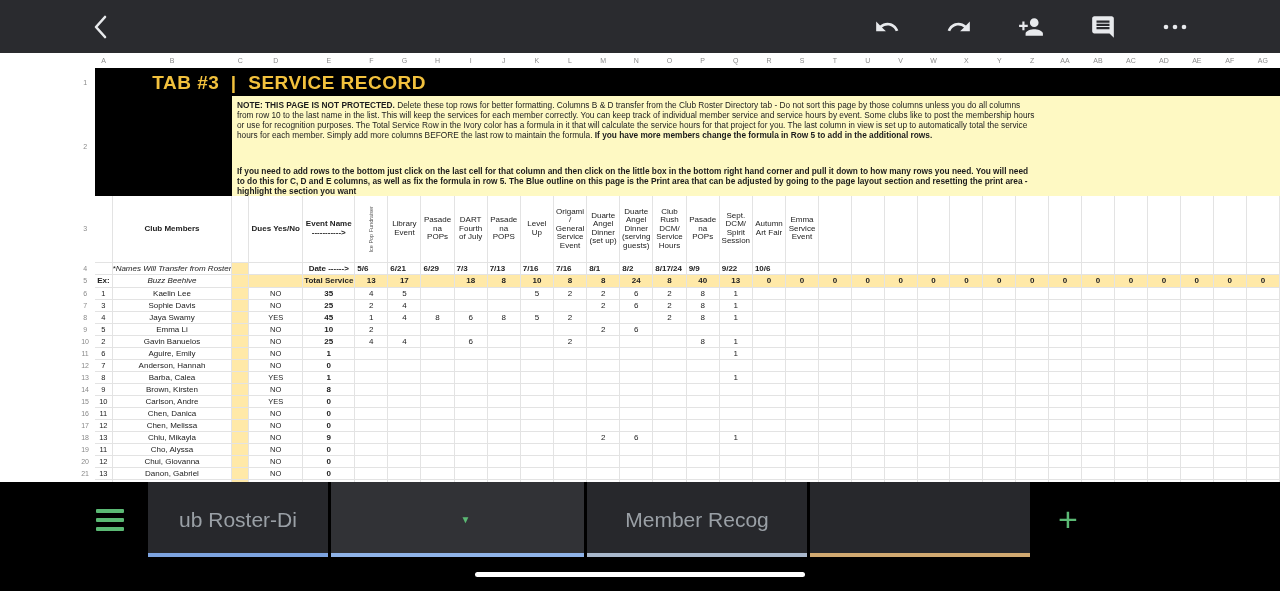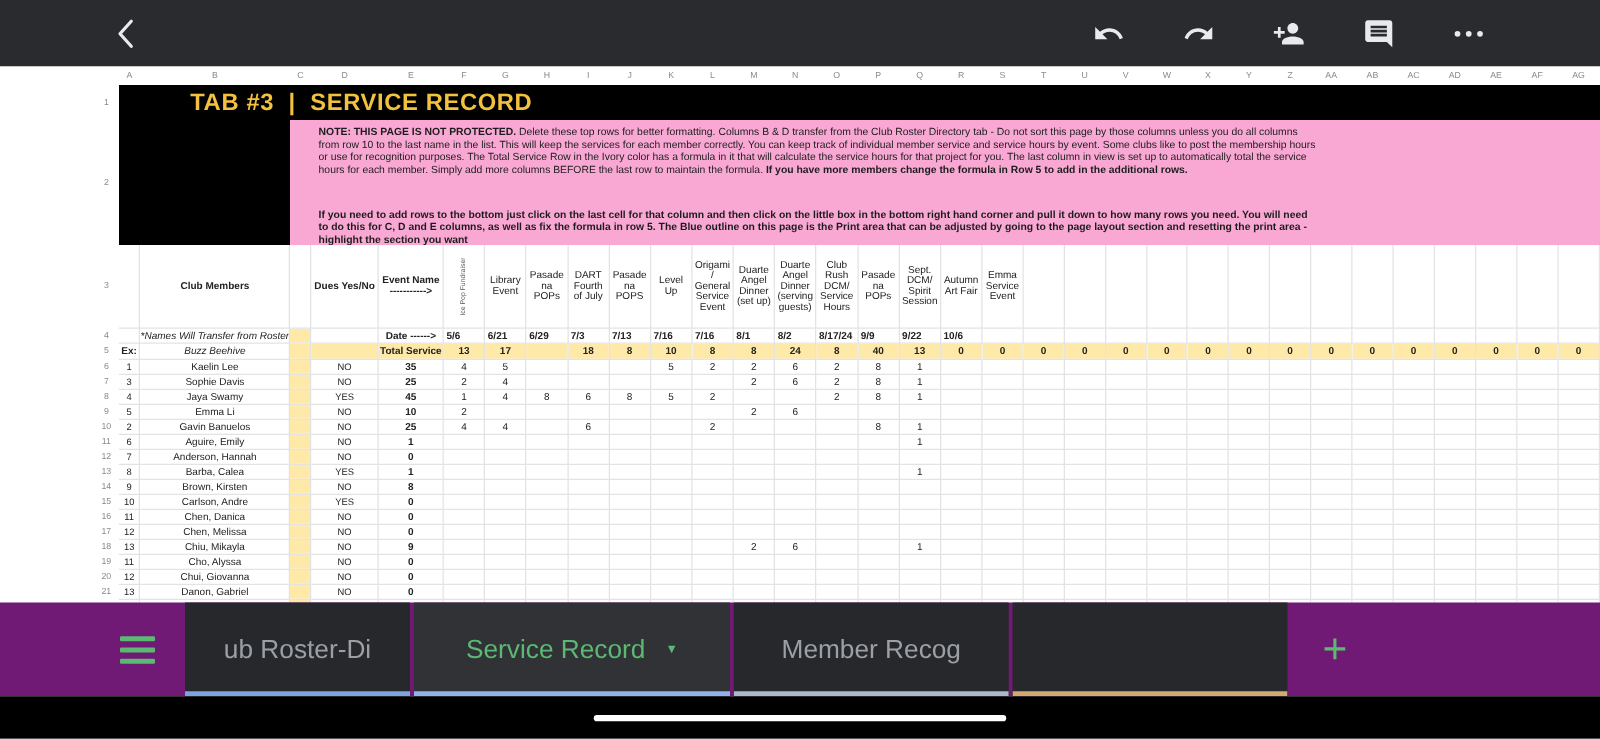--- a/index.html
+++ b/index.html
@@ -21,21 +21,21 @@
   .sheet td{height:12px;padding:0;font-size:8px;line-height:9px;color:#222;text-align:center;
     vertical-align:middle;border-right:1px solid #e3e3e3;border-bottom:1px solid #e3e3e3;
     overflow:hidden;white-space:nowrap}
   tr.letters td{height:15px;border:none;color:#8a8a8a;font-size:7px;background:#fff}
   td.gutter{border:none;color:#8a8a8a;font-size:7px;background:#fff}
   tr.r1 td{height:28px}
   td.black{background:#000;border:none}
   .sheet-title{color:#f2c13d;font-weight:bold;font-size:19px;text-align:left;padding-left:57px;
     white-space:pre;letter-spacing:.5px}
   tr.r2 td{height:84px}
-  td.notes-cell{background:#f9a8d4;border:none;text-align:left;vertical-align:top;padding:4px 0 0 23px}
+  td.notes-cell{background:#fef9c3;border:none;text-align:left;vertical-align:top;padding:4px 0 0 5px}
   .notes-inner{width:800px;font-size:8.3px;line-height:10px;color:#1c1c1c;text-align:left;white-space:normal}
   .np1,.np2{white-space:normal}
   .np2{margin-top:26px}
   .b{font-weight:bold}
   .i{font-style:italic}
   tr.r3 td{height:66px;white-space:normal;word-break:break-word;line-height:8.5px;padding:1px}
   .hdr-members{font-size:9px;font-weight:bold}
   td.rot{vertical-align:middle;padding:0}
   .rotlbl{writing-mode:vertical-rl;transform:rotate(180deg);font-size:5.5px;line-height:6px;
     color:#555;margin:0 auto;max-height:60px;overflow:hidden}
@@ -46,21 +46,21 @@
   tr.r5 td{height:13px}
   .ylw{background:#ffe9a8}
   .band{background:#ffe9a8;border-top:1px solid #8f8f8f;border-bottom:1px solid #8f8f8f}
   td.tot{font-weight:bold}
   .ex{font-size:7px;font-weight:bold}
   .buzz{color:#bf7b2a;font-style:italic}
   td.mtotal{font-weight:bold}
   td.dues,td.anum{font-size:7.5px}
 
   
-  .tabbar{position:absolute;top:482px;left:0;width:1280px;height:75px;background:#701a75;
+  .tabbar{position:absolute;top:482px;left:0;width:1280px;height:75px;background:#000000;
     display:flex;align-items:stretch;z-index:5}
   .hamburger{width:56px;margin-left:82px;display:flex;flex-direction:column;justify-content:center;
     align-items:center;gap:5px;cursor:pointer}
   .hamburger .bar{width:28px;height:4px;background:#5bb974;border-radius:1px}
   .tabs{display:flex;margin-left:10px;gap:3px;height:100%}
   .tab{position:relative;background:#27282c;display:flex;align-items:center;justify-content:center;
     overflow:hidden;cursor:pointer}
   .tab.active{background:#313236}
   .tab-label{font-size:21px;color:#9aa0a6;white-space:nowrap}
   .tab.active .tab-label{color:#5bb974}
@@ -989,21 +989,20 @@
       <div class="bar"></div>
       <div class="bar"></div>
       <div class="bar"></div>
     </div>
     <div class="tabs" id="tabs">
         <div class="tab" style="width: 180px;">
           <span class="tab-label">ub Roster-Di</span>
           <div class="underline" style="background: rgb(125, 164, 224);"></div>
         </div>
         <div class="tab active" style="width: 253px;">
-          <span class="tab-label">Service Record</span>
           <span class="caret">▼</span>
           <div class="underline" style="background: rgb(143, 179, 232);"></div>
         </div>
         <div class="tab" style="width: 220px;">
           <span class="tab-label">Member Recog</span>
           <div class="underline" style="background: rgb(169, 184, 204);"></div>
         </div>
         <div class="tab" style="width: 220px;">
           <div class="underline" style="background: rgb(209, 169, 113);"></div>
         </div>

